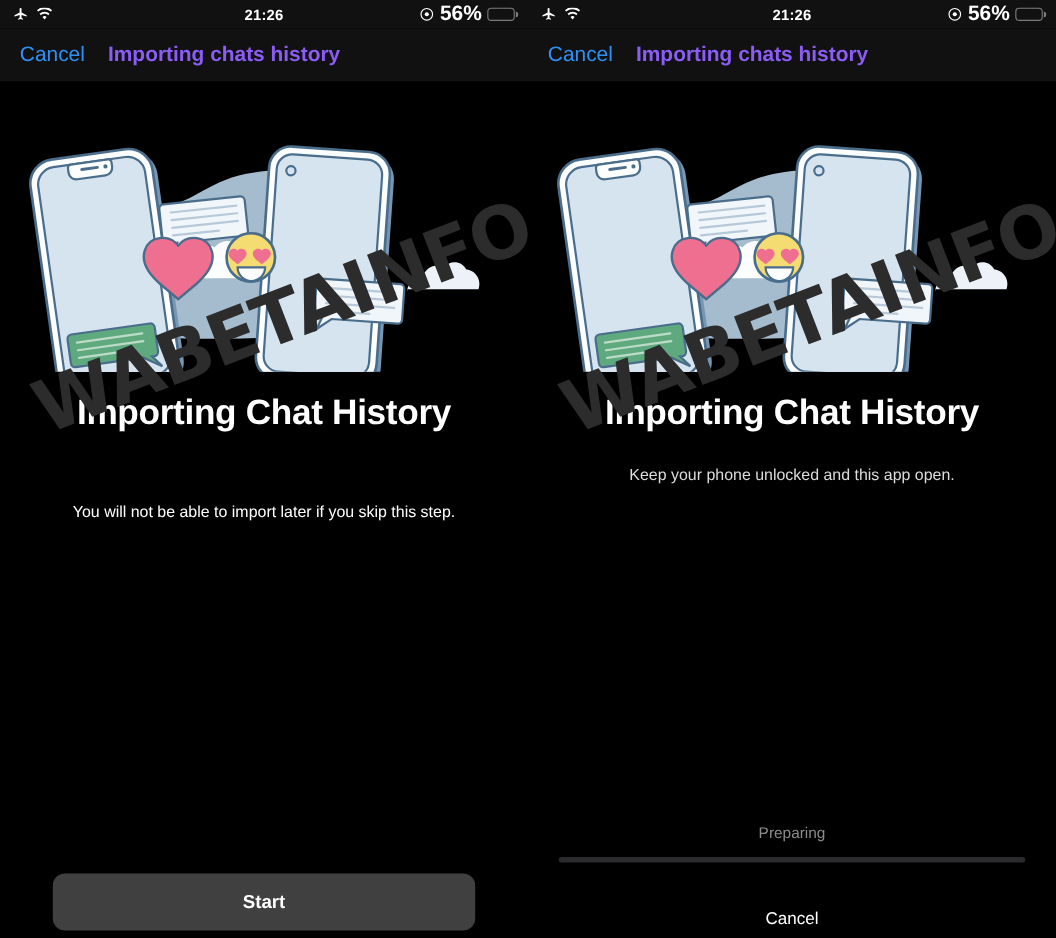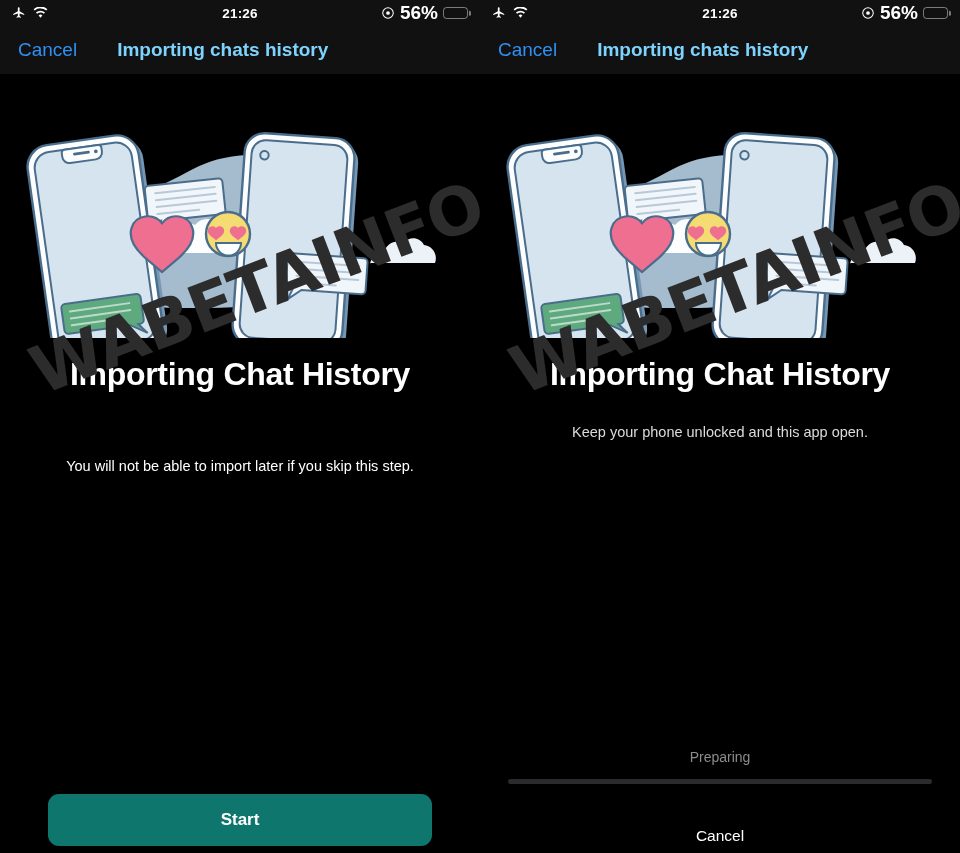--- a/index.html
+++ b/index.html
@@ -51,22 +51,22 @@
     height: 48px;
     background: #111112;
     display: flex; align-items: center;
     padding: 0 18px;
   }
   .nav-cancel {
     color: #2f90f4; font-size: 19px;
     flex: 0 0 auto; cursor: pointer;
   }
   .nav-title {
-    color: #7dd3fc; font-size: 19px; font-weight: 700;
-    margin-left: 40px;
+    color: #8b5cf6; font-size: 19px; font-weight: 700;
+    margin-left: 21px;
   }
 
   
   .content { position: relative; height: calc(853px - 74px); }
 
   .hero { position: relative; width: 480px; height: 250px; margin-top: 14px; }
   .hero svg { display: block; }
 
   .title {
     position: absolute; left: 0; right: 0; top: 268px;
@@ -96,21 +96,21 @@
     font-size: 66px; font-weight: 700;
     letter-spacing: -1px;
     white-space: nowrap;
     font-family: "DejaVu Sans", sans-serif;
   }
 
   
   .start-btn {
     position: absolute; left: 48px; right: 48px; bottom: 21px;
     height: 52px;
-    background: #0f766e;
+    background: #404040;
     border: none; border-radius: 11px;
     color: #fff; font-size: 17px; font-weight: 700;
     font-family: "Liberation Sans", sans-serif;
     cursor: pointer;
   }
 
   
   .prog-wrap { position: absolute; left: 0; right: 0; bottom: 0; height: 140px; }
   .prog-label {
     position: absolute; left: 0; right: 0; top: 22px;

